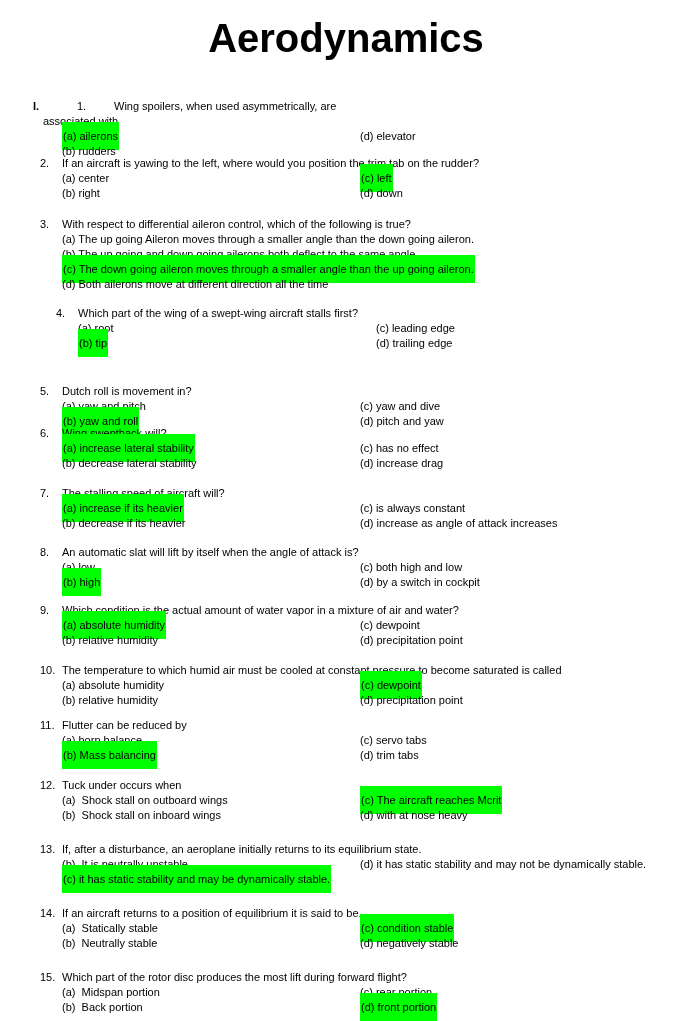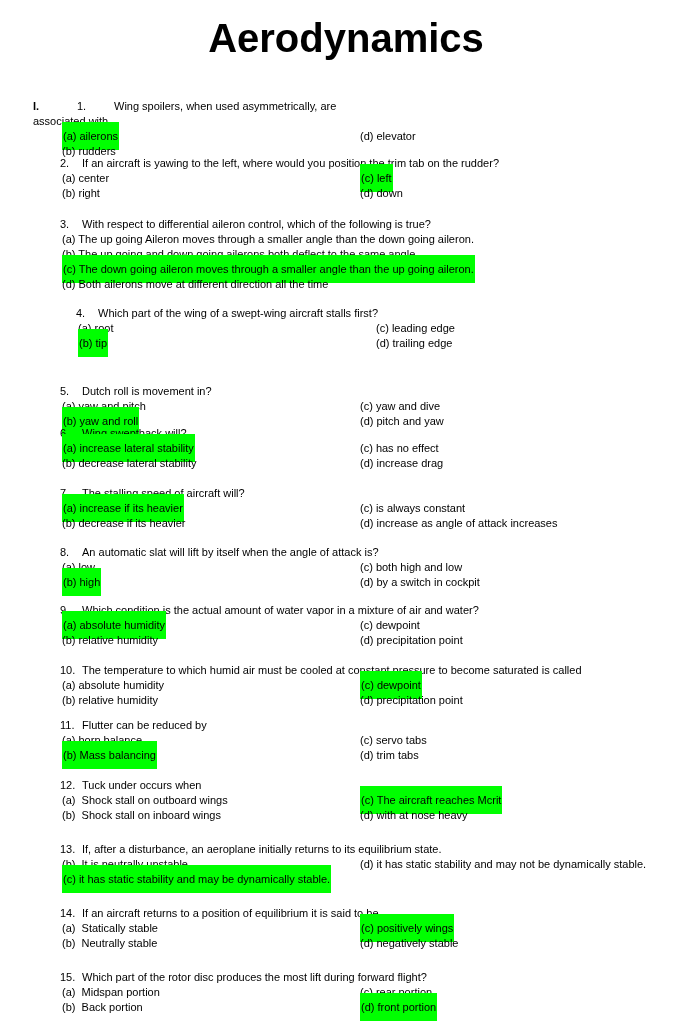--- a/index.html
+++ b/index.html
@@ -20,26 +20,26 @@
     left: 0;
     width: 692px;
     margin: 0;
     text-align: center;
     font-size: 40px;
     line-height: 36px;
     font-weight: 700;
     letter-spacing: 0px;
   }
   .question { position: absolute; left: 0; width: 692px; }
-  .qline { padding-left: 60px; white-space: pre-wrap; }
+  .qline { padding-left: 40px; white-space: pre-wrap; }
   .qline.prefixed { padding-left: 33px; }
   .roman { display: inline-block; width: 44px; font-weight: 700; }
   .qnum { display: inline-block; width: 22px; }
   .qline.prefixed .qnum { width: 37px; }
-  .qwrap { padding-left: 33px; white-space: pre-wrap; }
+  .qwrap { padding-left: 43px; white-space: pre-wrap; }
   .opts { padding-left: 62px; }
   .opts.grid2 {
     display: grid;
     grid-template-columns: 298px 1fr;
     grid-template-rows: 15px 15px;
     grid-auto-flow: column;
   }
   .opt { white-space: pre-wrap; line-height: 15px; }
   .hl { background: var(--hl, #00ff00); padding: 8px 1px; }
 </style>
@@ -163,21 +163,21 @@
           <div class="opt"><span class="plain">(b)  It is neutrally unstable</span></div>
           <div class="opt"><span class="hl">(c) it has static stability and may be dynamically stable.</span></div>
           <div class="opt"><span class="plain">(d) it has static stability and may not be dynamically stable.</span></div>
         </div>
       </div>
       <div class="question" style="top: 906px;">
         <div class="qline"><span class="qnum">14.</span><span class="qtext">If an aircraft returns to a position of equilibrium it is said to be.</span></div>
         <div class="opts grid2">
           <div class="opt"><span class="plain">(a)  Statically stable</span></div>
           <div class="opt"><span class="plain">(b)  Neutrally stable</span></div>
-          <div class="opt"><span class="hl">(c) positively wings</span></div>
+          <div class="opt"><span class="hl">(c) condition stable</span></div>
           <div class="opt"><span class="plain">(d) negatively stable</span></div>
         </div>
       </div>
       <div class="question" style="top: 970px;">
         <div class="qline"><span class="qnum">15.</span><span class="qtext">Which part of the rotor disc produces the most lift during forward flight?</span></div>
         <div class="opts grid2">
           <div class="opt"><span class="plain">(a)  Midspan portion</span></div>
           <div class="opt"><span class="plain">(b)  Back portion</span></div>
           <div class="opt"><span class="plain">(c) rear portion</span></div>
           <div class="opt"><span class="hl">(d) front portion</span></div>

